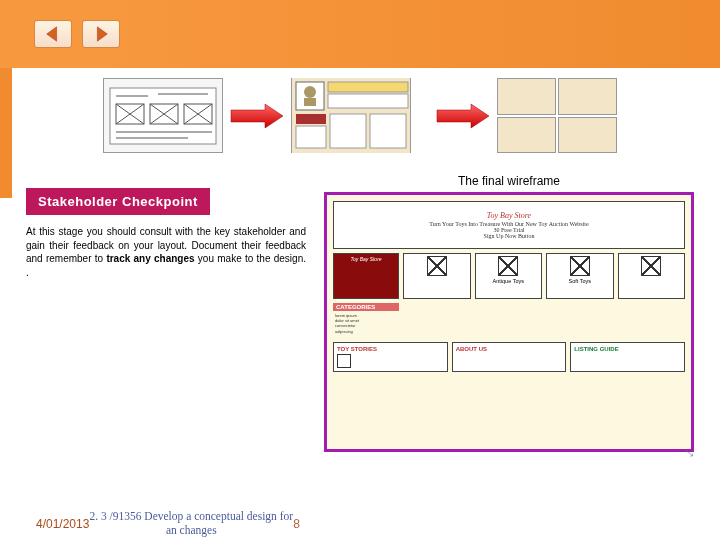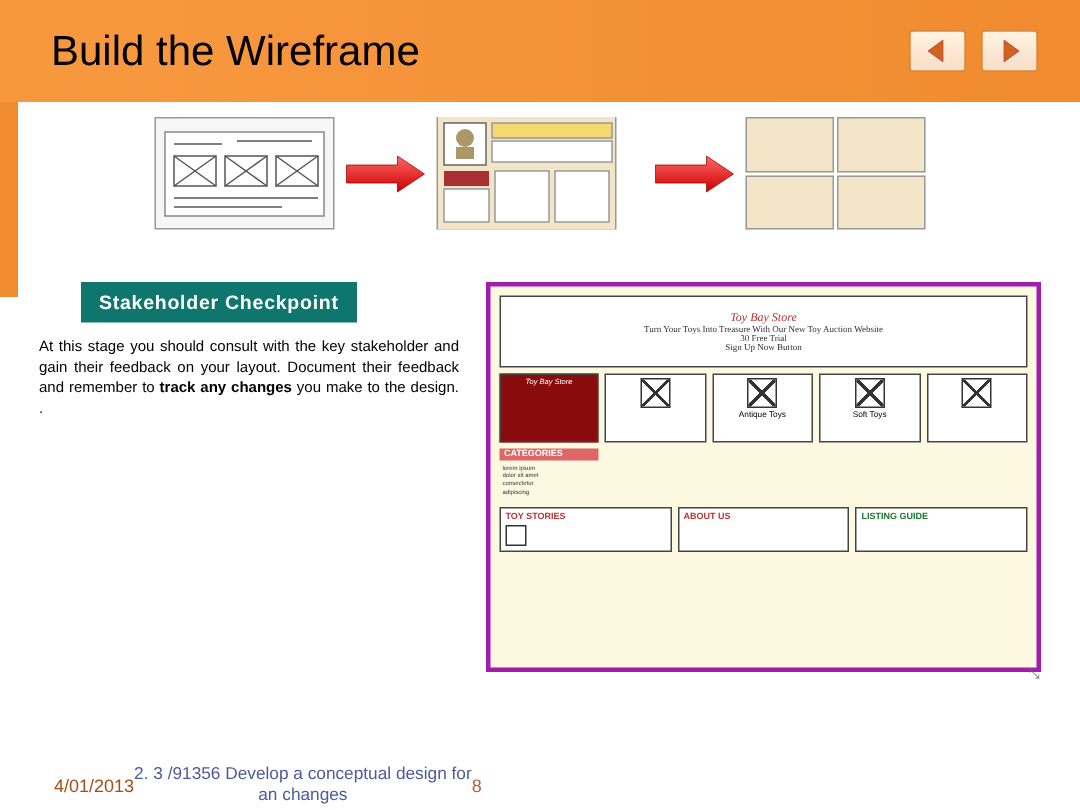--- a/index.html
+++ b/index.html
@@ -13,21 +13,21 @@
   .top-row { display:flex; align-items:center; justify-content:center; gap:6px; margin-top:10px; }
   .thumb { border:1px solid #999; background:#f6f6f6; display:flex; align-items:center; justify-content:center; }
   .t1 { width:120px; height:75px; }
   .t2 { width:120px; height:75px; background:linear-gradient(#f3e6c8,#ece1bb); }
   .bigarrow svg { display:block; }
   .arrow-gap { width:12px; }
   .mini-grid { display:grid; grid-template-columns:1fr 1fr; gap:2px; width:120px; height:75px; }
   .mini-cell { background:#f3e6c8; border:1px solid #999; }
   .content { position:absolute; top:188px; left:26px; right:26px; display:flex; }
   .left { width:280px; }
-  .checktag { background:#0f766e; color:#fff; font-family:"Arial Black",Tahoma,sans-serif; font-weight:900; font-size:13px; letter-spacing:.5px; padding:6px 12px; display:inline-block;margin-left:28px; }
+  .checktag { background:#be185d; color:#fff; font-family:"Arial Black",Tahoma,sans-serif; font-weight:900; font-size:13px; letter-spacing:.5px; padding:6px 12px; display:inline-block; }
   .para { font-size:10px; color:#000; margin-top:10px; line-height:1.35; text-align:justify; }
   .para b { font-weight:700; }
   .right { flex:1; padding-left:18px; }
   .right-cap { font-size:12px; text-align:center; margin-bottom:4px; margin-top:-14px; }
   .wf { width:100%; height:260px; border:3px solid #a21caf; background:#fdf8e0; position:relative; }
   .wf-head { height:48px; margin:6px 6px 0; border:1px solid #444; background:#fff; display:flex; align-items:center; justify-content:center; flex-direction:column; font-family:Georgia,serif; }
   .site-title { font-style:italic; color:#b33; font-size:8px; }
   .site-sub { font-size:6px; color:#333; margin-top:1px; }
   .site-cta { font-size:6px; color:#333; }
   .wf-mid { display:flex; margin:4px 6px 0; gap:4px; }
@@ -35,28 +35,27 @@
   .cat-strip { background:#d66; color:#fff; font-size:6px; font-weight:700; padding:1px 3px; margin:4px 0 0; }
   .cat-cell { flex:1; border:1px solid #444; background:#fff; height:46px; display:flex; flex-direction:column; align-items:center; justify-content:flex-start; padding:2px; font-size:5.5px; }
   .xph { width:20px; height:20px; border:1px solid #333; background:linear-gradient(45deg,transparent 46%,#333 46%,#333 54%,transparent 54%),linear-gradient(-45deg,transparent 46%,#333 46%,#333 54%,transparent 54%); margin-bottom:2px; }
   .wf-bot { display:flex; margin:6px 6px; gap:4px; }
   .story-cell { flex:1; border:1px solid #444; background:#fff; padding:3px; font-size:5px; }
   .story-cell .lbl-r { color:#b33; font-weight:700; font-size:6px; }
   .story-cell .lbl-g { color:#187a2e; font-weight:700; font-size:6px; }
   .resiz { position:absolute; bottom:-10px; right:-2px; font-size:9px; color:#666; }
   .footer { position:absolute; bottom:2px; left:0; right:0; display:flex; align-items:center; justify-content:flex-start; padding:0 36px; font-size:12px; }
   .date { color:#a84c1a; }
-  .mid { color:#4b5b9b; font-size:11.5px; text-align:center; line-height:1.2; }
+  .mid { color:#4b5b9b; font-size:11.5px; text-align:center; line-height:1.2;font-family:Liberation Serif, serif; }
   .pg { color:#b0633a; }
 </style>
 </head>
 <body>
 
 <div class="hdr">
-  <h1>Build the Wireframe</h1>
   <div class="nav">
     <div class="navbtn">
       <svg viewBox="0 0 20 20">
           <polygon points="14,2 14,18 3,10" fill="#d0641c" stroke="#b33" stroke-width="0.6"></polygon>
         </svg>
     </div>
     <div class="navbtn">
       <svg viewBox="0 0 20 20">
           <polygon points="6,2 6,18 17,10" fill="#d0641c" stroke="#b33" stroke-width="0.6"></polygon>
         </svg>
@@ -124,20 +123,21 @@
 </div>
 
 <div class="content">
   <div class="left">
     <div class="checktag">Stakeholder Checkpoint</div>
     <p class="para">
       <span>At this stage you should consult with the key stakeholder and gain their feedback on your layout. Document their feedback and remember to </span><b>track any changes</b><span> you make to the design. .</span>
     </p>
   </div>
   <div class="right">
+    <div class="right-cap">The final wireframe</div>
     <div class="wf">
       <div class="wf-head">
         <div class="site-title">Toy Bay Store</div>
         <div class="site-sub">Turn Your Toys Into Treasure With Our New Toy Auction Website</div>
         <div class="site-cta">30 Free Trial</div>
         <div class="site-cta">Sign Up Now Button</div>
       </div>
       <div class="wf-mid">
         <div style="width:66px">
           <div class="sidebar-box">

